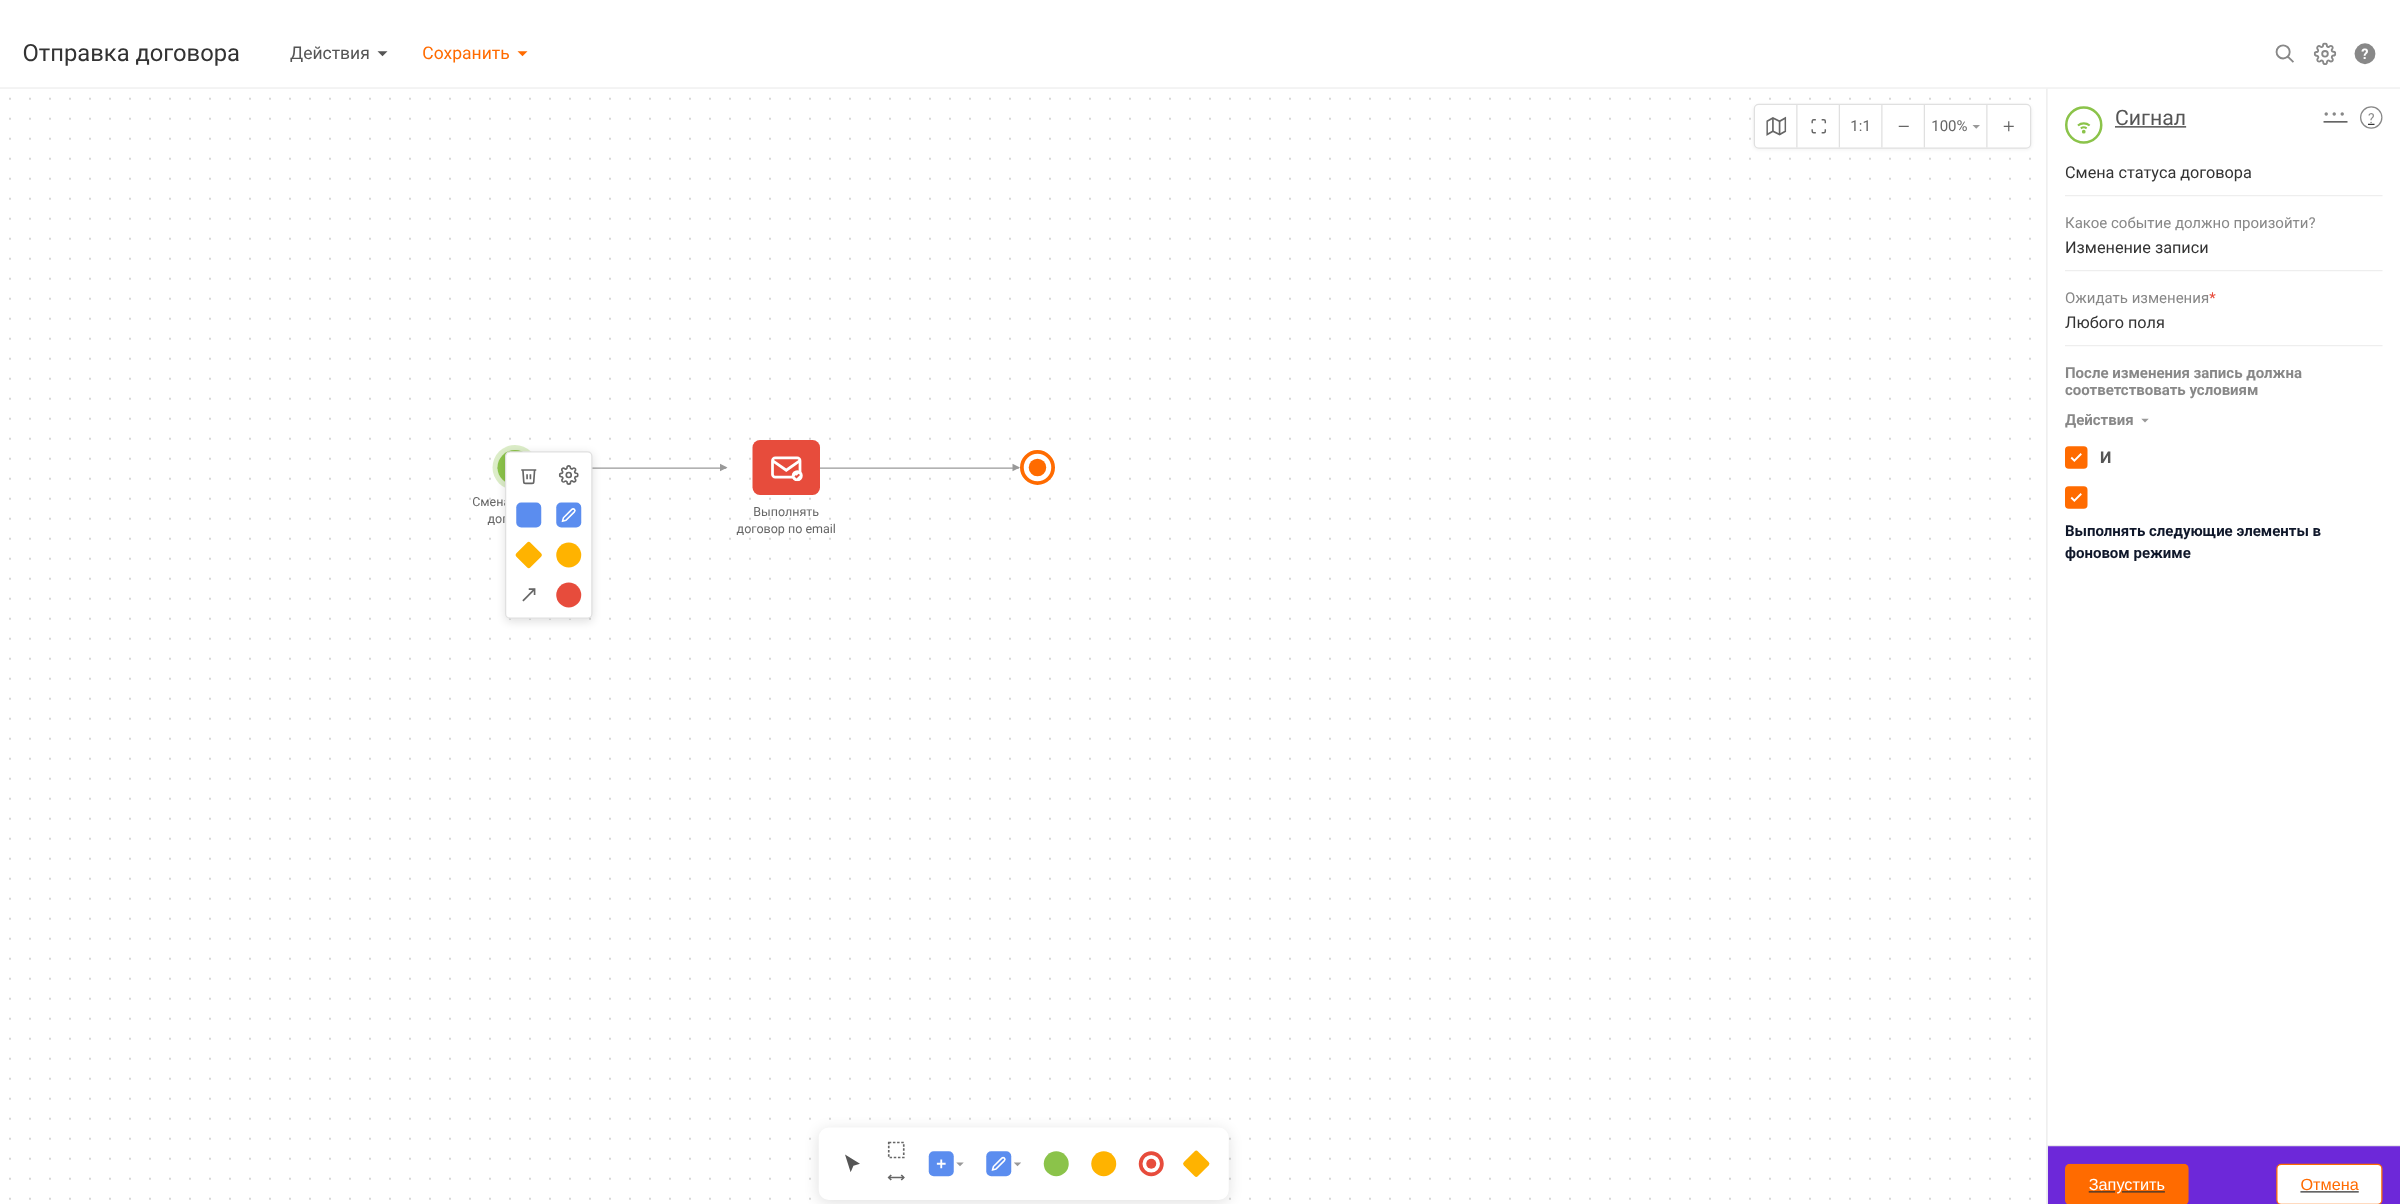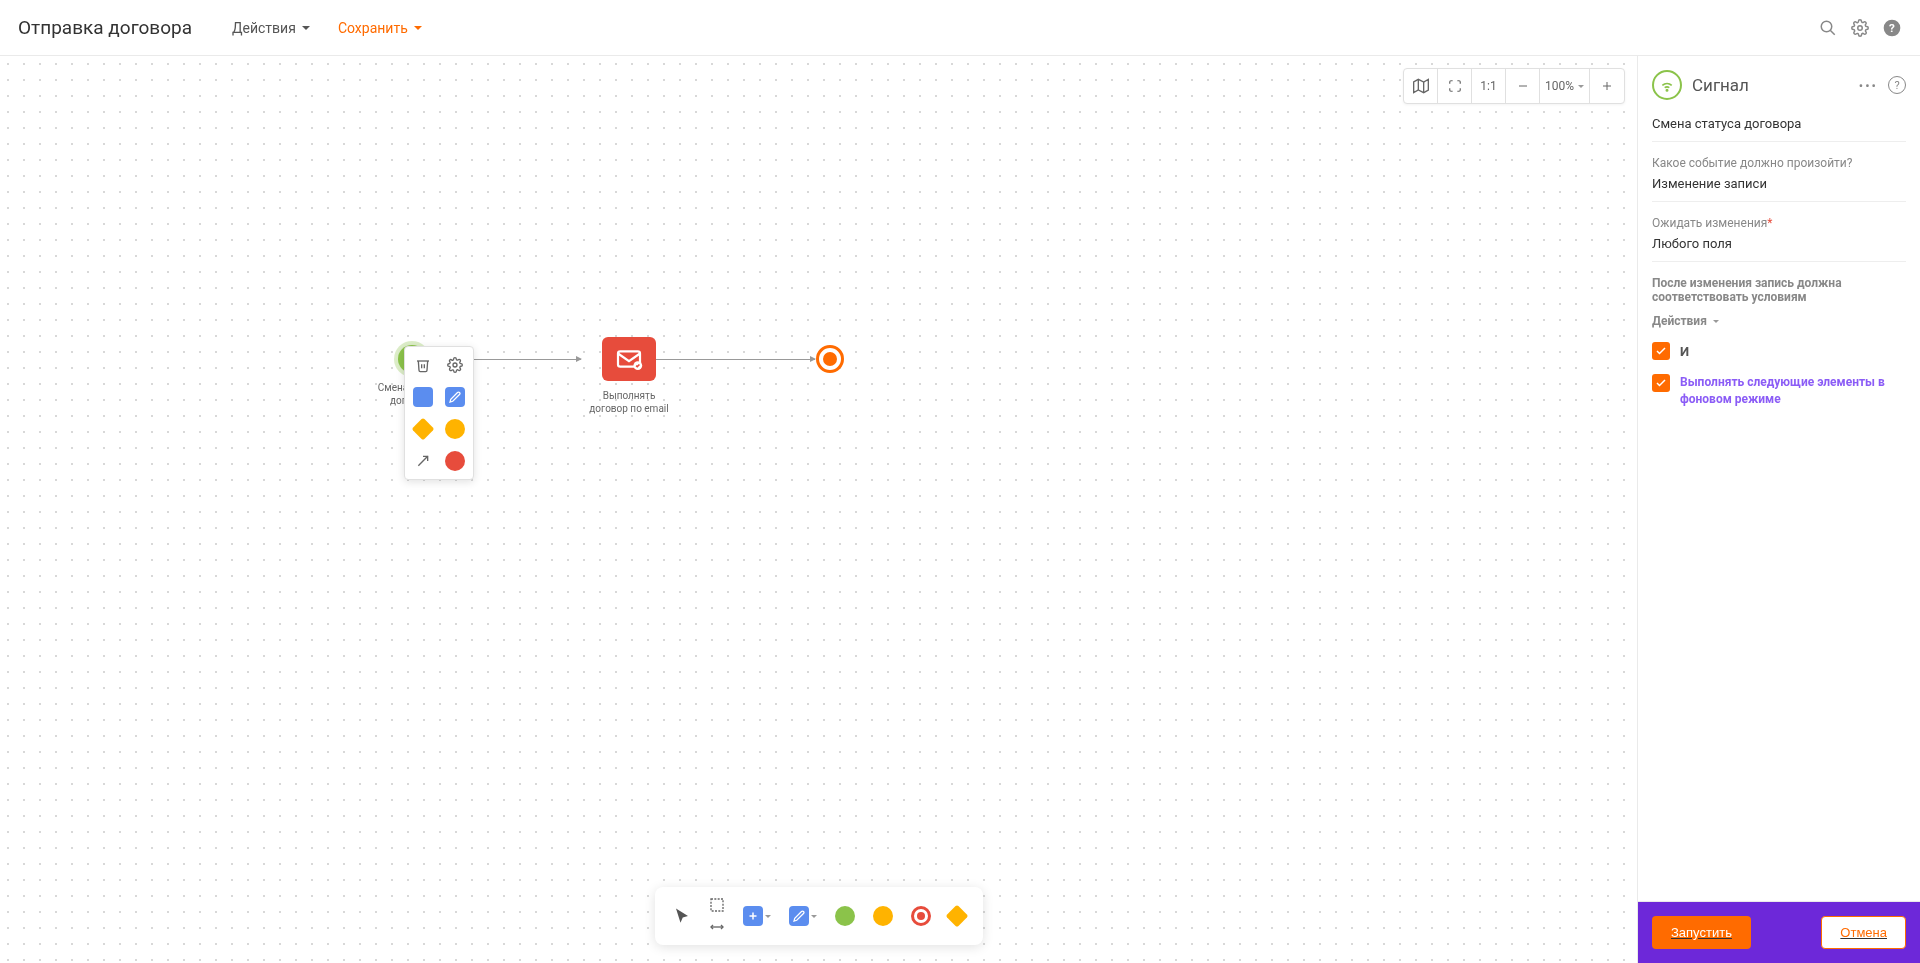--- a/index.html
+++ b/index.html
@@ -1,19 +1,19 @@
 <!DOCTYPE html>
 <html><head>
 <meta charset="utf-8">
 <style>
 * { box-sizing: border-box; margin: 0; padding: 0; }
 body { font-family: -apple-system, BlinkMacSystemFont, "Segoe UI", Roboto, Arial, sans-serif; font-size: 13px; color: #333; background: #fff; overflow: hidden; }
 
 
-.header { height: 56px; display: flex; align-items: center; padding: 0 18px; border-bottom: 1px solid #eaeaea; }
+.header { height: 56px; display: flex; align-items: center; padding: 0 18px; border-bottom: 1px solid #eaeaea; margin-top: 15px; }
 .header-title { font-size: 19px; font-weight: 400; color: #333; margin-right: 40px; }
 .header-menu { display: flex; gap: 28px; }
 .header-menu-item { display: flex; align-items: center; gap: 6px; cursor: pointer; color: #555; font-size: 14px; }
 .header-menu-item.orange { color: #ff6b00; }
 .caret { width: 0; height: 0; border-left: 4px solid transparent; border-right: 4px solid transparent; border-top: 4px solid currentColor; }
 .header-icons { margin-left: auto; display: flex; gap: 12px; align-items: center; }
 .hicon { width: 20px; height: 20px; color: #888; cursor: pointer; display: flex; align-items: center; justify-content: center; }
 
 
 .main { display: flex; height: calc(100vh - 56px); }
@@ -50,21 +50,21 @@
 
 .toolbox { position: absolute; bottom: 18px; left: 50%; transform: translateX(-50%); background: #fff; border-radius: 8px; box-shadow: 0 2px 12px rgba(0,0,0,0.12); padding: 10px 18px; display: flex; align-items: center; gap: 18px; }
 .tbx-item { display:flex; align-items:center; justify-content:center; cursor:pointer; }
 .tbx-col { display:flex; flex-direction:column; gap:6px; }
 .tbx-shape { width:20px; height:20px; border-radius:4px; display:flex; align-items:center; justify-content:center; }
 .tbx-dd { display:flex; align-items:center; gap:2px; }
 .tiny-caret { width:0; height:0; border-left:3px solid transparent; border-right:3px solid transparent; border-top:3px solid #999; }
 
 
 .panel { width: 282px; background: #fff; height: 100%; display: flex; flex-direction: column; padding: 14px 14px 0 14px; overflow-y: auto; }
-.panel-head { display: flex; align-items: center; gap: 10px; margin-bottom: 16px; }
+.panel-head { display: flex; gap: 10px; margin-bottom: 16px; text-decoration: underline; }
 .panel-icon { width: 30px; height: 30px; border-radius: 50%; border: 2px solid #8bc34a; display:flex; align-items:center; justify-content:center; }
 .panel-title { font-size: 17px; color: #555; flex: 1; }
 .dots3 { color:#888; cursor:pointer; letter-spacing:2px; }
 .qcircle { width:18px; height:18px; border-radius:50%; border:1.5px solid #888; display:flex; align-items:center; justify-content:center; color:#888; font-size:11px; cursor:pointer; }
 
 .field-block { margin-bottom: 14px; border-bottom: 1px solid #eee; padding-bottom: 10px; }
 .field-block.no-border { border-bottom: none; font-weight: bold; }
 .field-label { font-size: 12px; color: #888; margin-bottom: 6px; }
 .field-value { font-size: 13px; color: #333; }
 .req { color: #e74c3c; }
@@ -73,21 +73,21 @@
 
 .cond-block { display:flex; gap:10px; align-items:flex-start; margin-bottom:14px; }
 .chk { width:18px; height:18px; border-radius:3px; background:#ff6b00; display:flex; align-items:center; justify-content:center; flex-shrink:0; cursor:pointer; }
 .cond-and { font-size:13px; color:#555; margin-top:2px; }
 .cond-right { flex:1; display:flex; flex-direction:column; gap:10px; }
 .cond-row { display:flex; align-items:center; gap:6px; font-size:12px; }
 .cond-row .chk { width:16px; height:16px; }
 .add-btn { width:18px; height:18px; border-radius:3px; background:#ff6b00; color:#fff; display:flex; align-items:center; justify-content:center; font-size:14px; cursor:pointer; flex-shrink:0; }
 .cond-link { color:#888; font-size:12px; cursor:pointer; }
 
-.bg-check-row { display:flex; gap:10px; align-items:flex-start; font-size:12px; color:#8b5cf6; line-height:1.4; }
+.bg-check-row { display:flex; gap:10px; align-items:flex-start; font-size:12px; color:#0f172a; line-height:1.4;flex-direction:column; }
 
 
 .footer { display:flex; gap:10px; justify-content:space-between; padding:14px 14px; border-top: 1px solid #eaeaea; margin: auto -14px 0; background:#6d28d9;text-decoration:underline; }
 .btn { padding: 8px 18px; border-radius: 4px; font-size: 13px; cursor: pointer; border: 1px solid transparent; }
 .btn-primary { background: #ff6b00; color: #fff; }
 .btn-secondary { background: #fff; color: #ff6b00; border-color: #ff6b00; }
 
 svg { display:block; }
 </style>
 </head>

